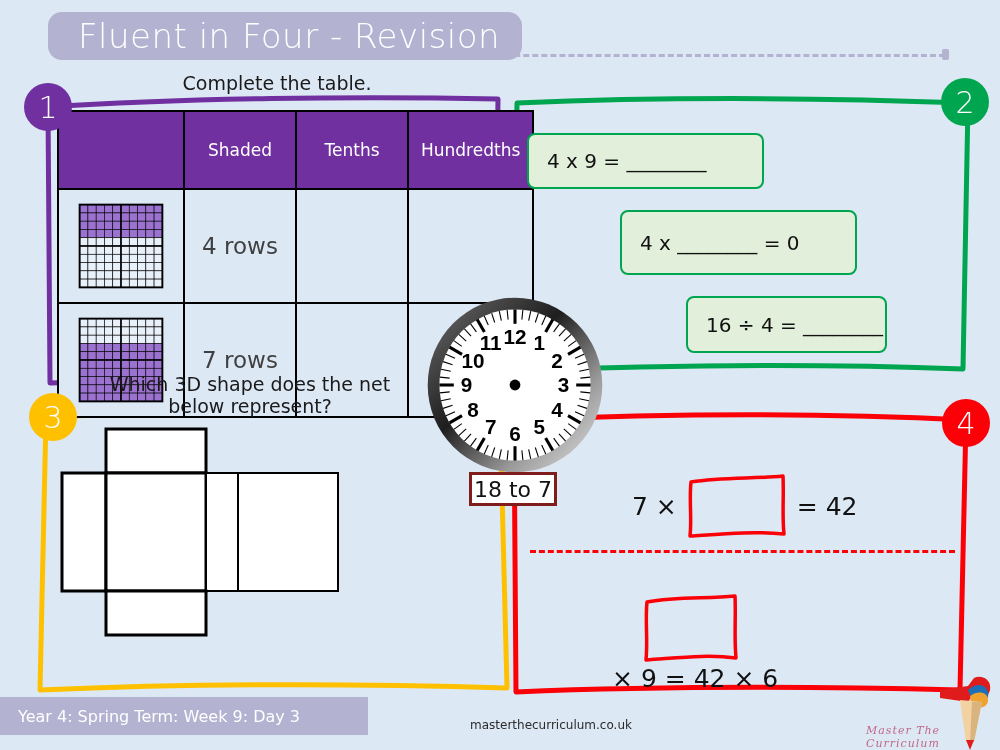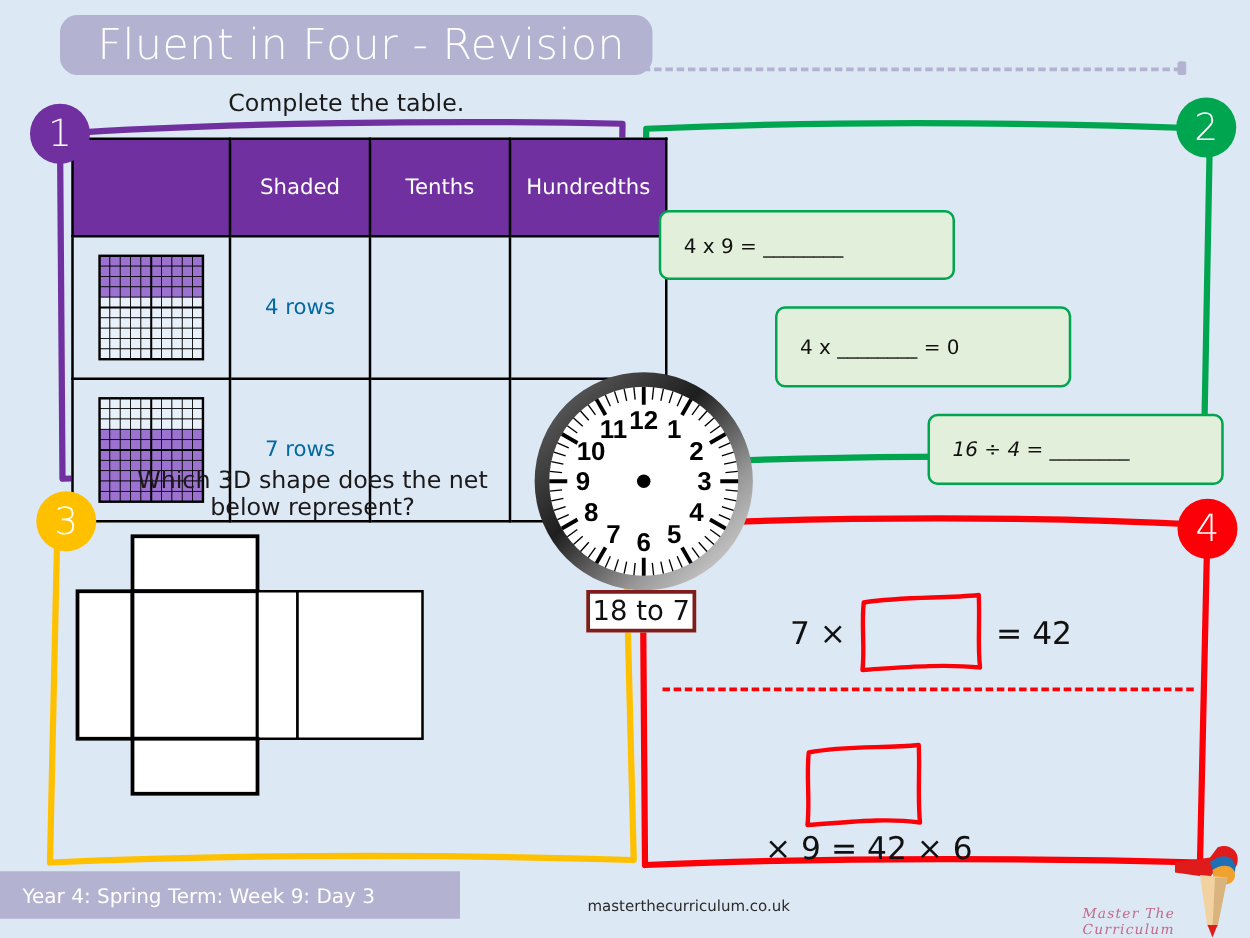--- a/index.html
+++ b/index.html
@@ -113,22 +113,22 @@
   }
   .s1-table thead th {
     background: #7030a0;
     color: #ffffff;
     font-weight: normal;
     font-size: 17px;
     font-family: "DejaVu Sans", sans-serif;
     height: 52px;
   }
   .s1-table td {
-    font-size: 17px;
-    color: #0369a1;
+    font-size: 23px;
+    color: #404040;
     font-family: "DejaVu Sans", sans-serif;
   }
   .col-grid   { width: 100px; }
   .col-shaded { width: 86px; }
   .col-tenths { width: 86px; }
   .col-hund   { width: 98px; }
   .row-h { height: 100px; }
   .grid100 {
     width: 88px; height: 88px;
     margin: 0 auto;
@@ -138,30 +138,29 @@
   
   .eqbox {
     position: absolute;
     background: #e2efda;
     border: 2px solid #00a550;
     border-radius: 8px;
     display: flex;
     align-items: center;
     padding: 0 18px;
     box-sizing: border-box;
-    font-size: 16px;
+    font-size: 20px;
     color: #111;
     font-family: "DejaVu Sans", sans-serif;
     z-index: 7;
     white-space: nowrap;
-    margin-top: 35px;
   }
   #eq1 { left: 527px; top: 133px; width: 237px; height: 56px; }
   #eq2 { left: 620px; top: 210px; width: 237px; height: 65px; }
-  #eq3 { left: 742px; top: 296px; width: 237px; height: 57px; font-style: italic; }
+  #eq3 { left: 686px; top: 296px; width: 201px; height: 57px; }
 
   
   .s3-prompt {
     position: absolute;
     left: 85px; top: 374px;
     width: 330px;
     text-align: center;
     font-size: 19px;
     line-height: 1.15;
     color: #1a1a1a;

